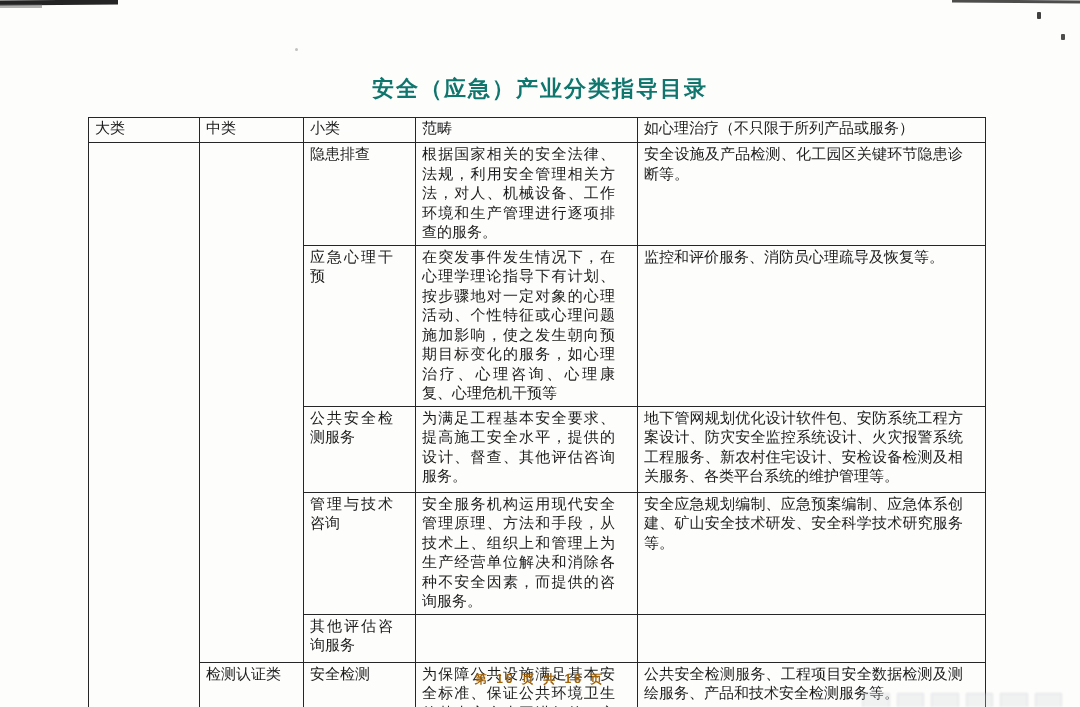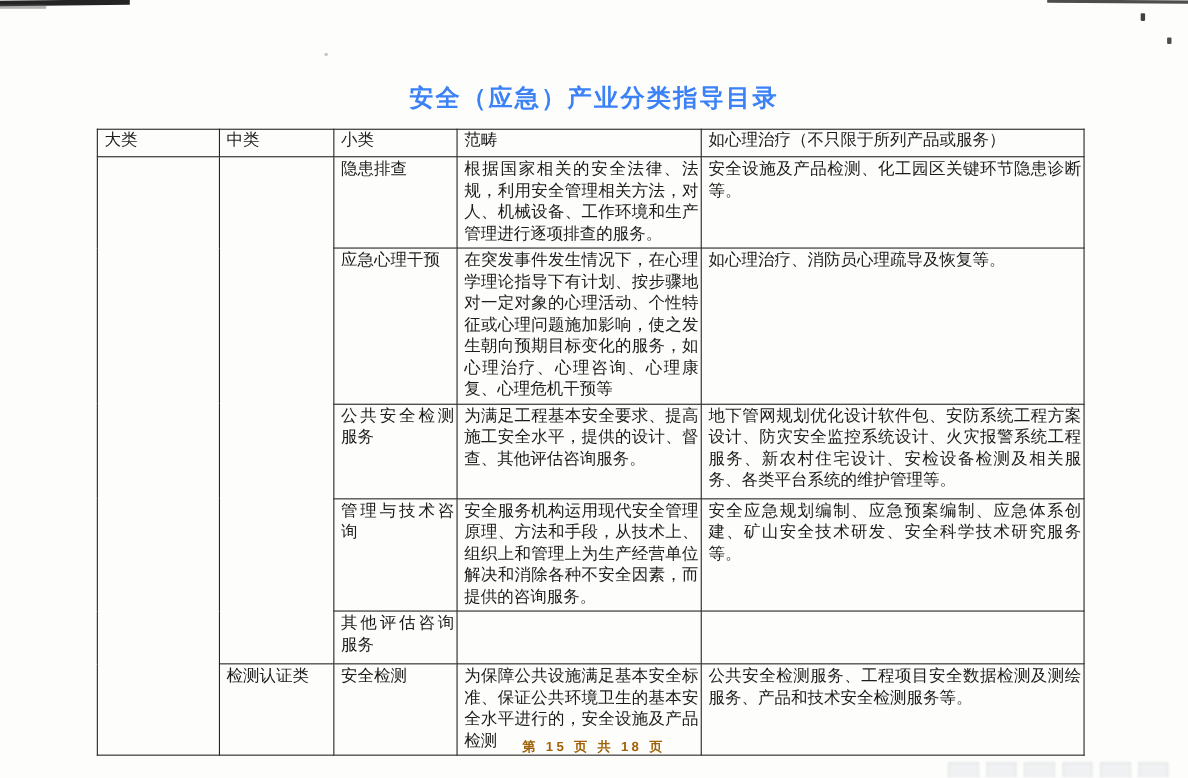--- a/index.html
+++ b/index.html
@@ -20,30 +20,30 @@
   
   .watermark{
     position:absolute;left:862px;top:693px;width:200px;height:14px;
     display:flex;gap:7px;filter:blur(1px);opacity:.28;
   }
   .watermark i{flex:1;border:1px solid #9aa0a6;border-bottom:none;background:#cfd3d8;}
 
   .doc-title{
     position:absolute;left:0;top:74px;width:1080px;
     text-align:center;font-size:22px;font-weight:bold;
-    letter-spacing:2px;color:#3b82f6;
+    letter-spacing:2px;color:#0f766e;
   }
   table.catalog{
     position:absolute;left:88px;top:117px;
     width:897px;table-layout:fixed;border-collapse:collapse;
     font-size:15px;
   }
   .catalog th,.catalog td{
     border:1.6px solid #262626;
-    padding:2px 2px 2px 6px;
+    padding:2px 22px 2px 6px;
     vertical-align:top;text-align:left;
     font-weight:normal;
     line-height:19.5px;
     overflow:hidden;
     text-align:justify;
   }
   .catalog th{height:21px;padding-top:1px;text-align:left;white-space:nowrap;overflow:hidden;}
   .c-broad{width:111px;} .c-mid{width:104px;} .c-sub{width:112px;}
   .c-scope{width:222px;} .c-ex{width:348px;}
   tr.r1 td{height:78px;} tr.r2 td{height:132px;} tr.r3 td{height:81px;}
@@ -85,21 +85,21 @@
   <tr class="r1">
     <td rowspan="6"></td>
     <td rowspan="5"></td>
     <td>隐患排查</td>
     <td>根据国家相关的安全法律、法规，利用安全管理相关方法，对人、机械设备、工作环境和生产管理进行逐项排查的服务。</td>
     <td>安全设施及产品检测、化工园区关键环节隐患诊断等。</td>
   </tr>
   <tr class="r2">
     <td>应急心理干预</td>
     <td>在突发事件发生情况下，在心理学理论指导下有计划、按步骤地对一定对象的心理活动、个性特征或心理问题施加影响，使之发生朝向预期目标变化的服务，如心理治疗、心理咨询、心理康复、心理危机干预等</td>
-    <td>如心理治疗、消防员心理疏导及恢复等。</td>
+    <td>监控和评价服务、消防员心理疏导及恢复等。</td>
   </tr>
   <tr class="r3">
     <td>公共安全检测服务</td>
     <td>为满足工程基本安全要求、提高施工安全水平，提供的设计、督查、其他评估咨询服务。</td>
     <td>地下管网规划优化设计软件包、安防系统工程方案设计、防灾安全监控系统设计、火灾报警系统工程服务、新农村住宅设计、安检设备检测及相关服务、各类平台系统的维护管理等。</td>
   </tr>
   <tr class="r4">
     <td>管理与技术咨询</td>
     <td>安全服务机构运用现代安全管理原理、方法和手段，从技术上、组织上和管理上为生产经营单位解决和消除各种不安全因素，而提供的咨询服务。</td>
     <td>安全应急规划编制、应急预案编制、应急体系创建、矿山安全技术研发、安全科学技术研究服务等。</td>

